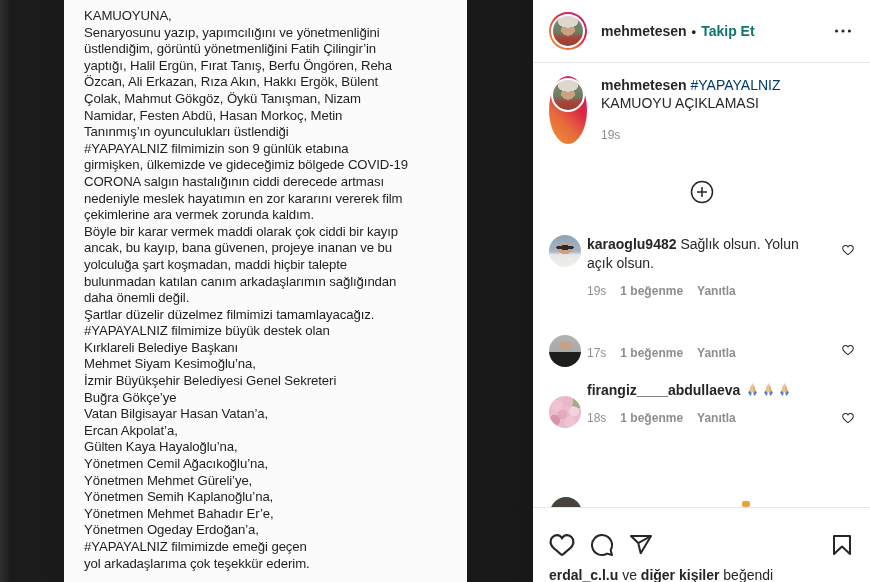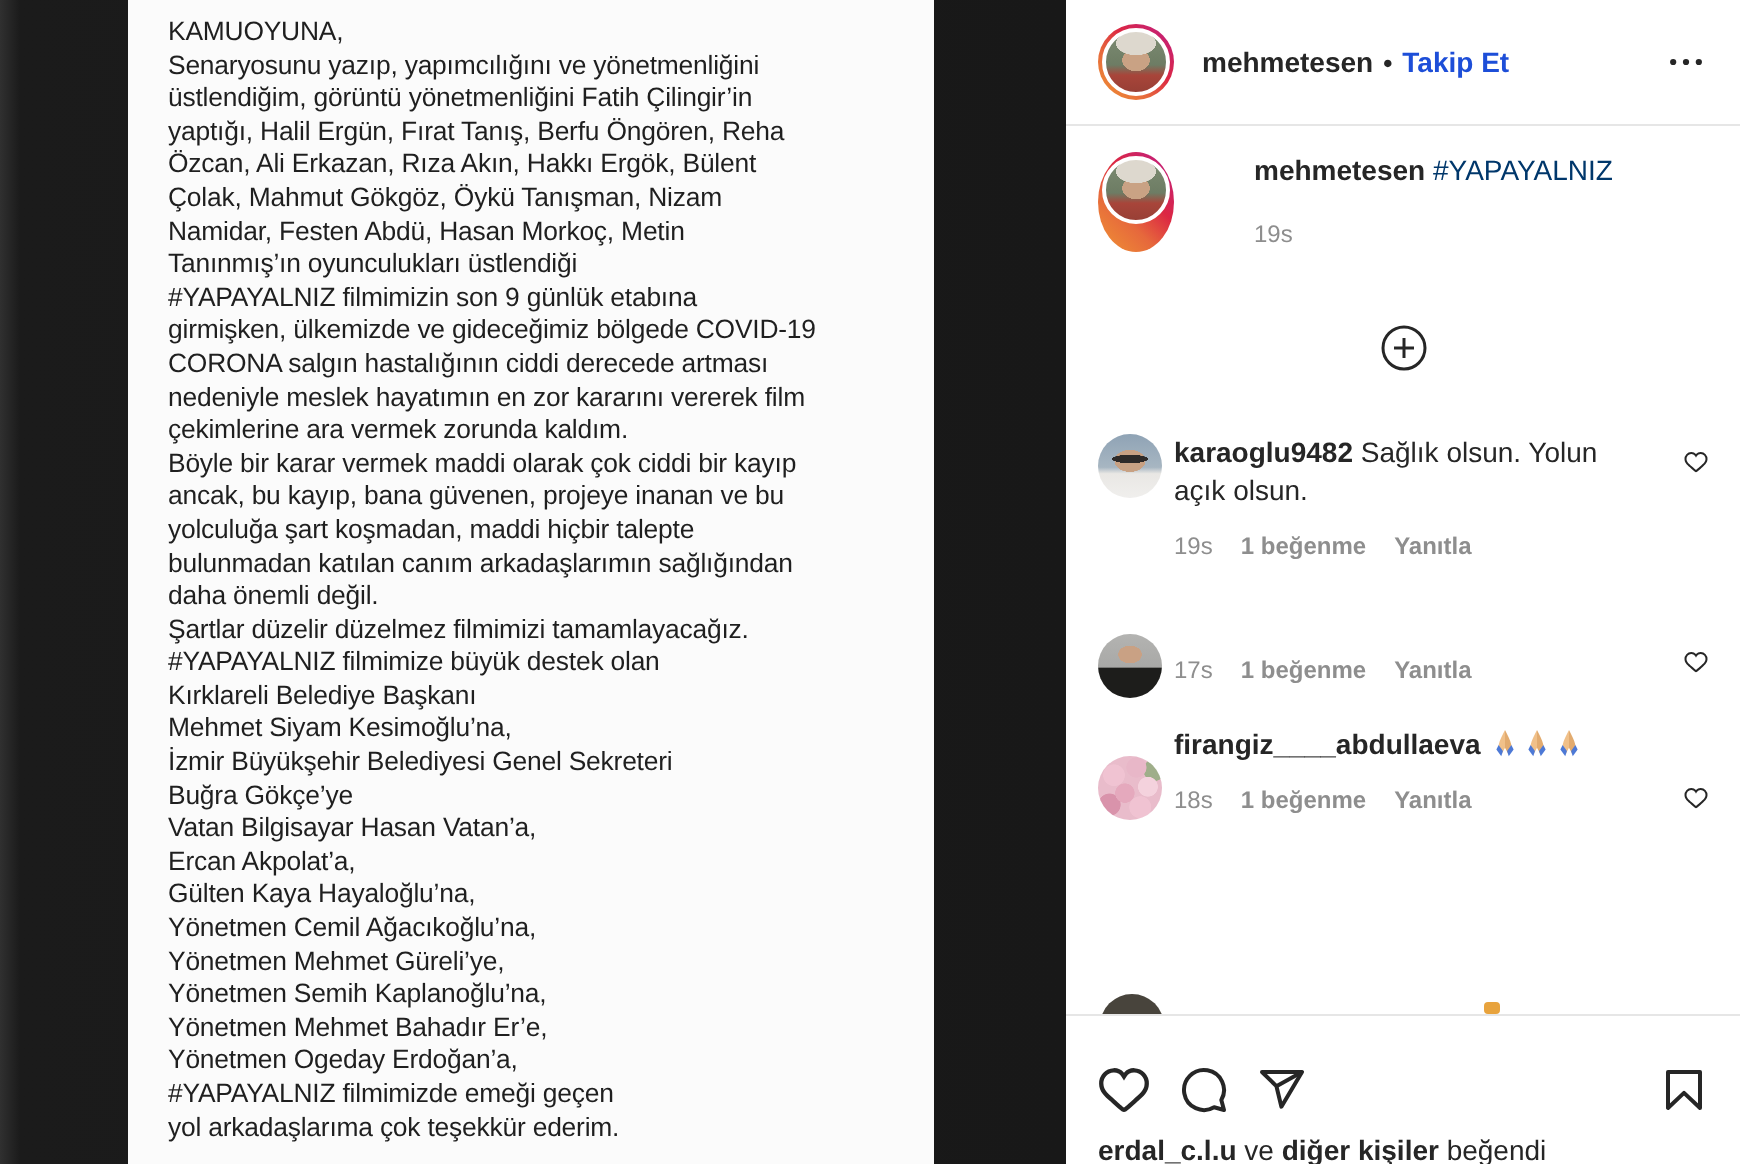--- a/index.html
+++ b/index.html
@@ -45,26 +45,26 @@
       radial-gradient(circle at 78% 48%, #f4d2dd 0 16%, transparent 17%),
       radial-gradient(circle at 42% 58%, #e5a9bd 0 18%, transparent 19%),
       radial-gradient(circle at 66% 80%, #f0c3d2 0 16%, transparent 17%),
       radial-gradient(circle at 18% 76%, #d993ab 0 15%, transparent 16%),
       radial-gradient(circle at 88% 22%, #9fae8a 0 14%, transparent 15%),
       #e9bccb; }
   .av-partial { background:#48443c; }
 
   .h-user { margin-left:14px; font-size:14px; font-weight:700; color:#262626; text-decoration:none; }
   .h-dot { margin:0 5px; font-weight:700; color:#262626; font-size:13px; }
-  .h-follow { font-size:14px; font-weight:700; color:#1d4ed8; cursor:pointer; }
+  .h-follow { font-size:14px; font-weight:700; color:#0f766e; cursor:pointer; }
   .h-more { margin-left:auto; cursor:pointer; display:flex; align-items:center; }
 
   .p-scroll { position:absolute; top:64px; left:0; right:0; height:443px; overflow:hidden; }
 
-  .caption-row { display:flex; padding:12px 16px 0;gap:26px; }
+  .caption-row { display:flex; padding:12px 16px 0; }
   .c-col { margin-left:14px; font-size:14px; line-height:18px; }
   .cap-user { font-weight:700; color:#262626; text-decoration:none; }
   .cap-tag { color:#00376b; text-decoration:none; }
   .cap-time { margin-top:14px; font-size:12px; color:#8e8e8e; }
 
   .plus-row { display:flex; justify-content:center; margin-top:36px; }
   .plus-btn { width:24px; height:24px; cursor:pointer; }
 
   .comment-row { display:flex; padding:0 16px; }
   .cm-1 { margin-top:31px; } .cm-2 { margin-top:34px; } .cm-3 { margin-top:14px;align-items:flex-end; }
@@ -154,20 +154,21 @@
 
       <div class="caption-row">
         <div class="ring">
           <span class="av av-38 av-mehmet"></span>
         </div>
         <div class="c-col">
           <div>
             <a class="cap-user">mehmetesen</a>
             <a class="cap-tag">#YAPAYALNIZ</a>
           </div>
+          <div>KAMUOYU AÇIKLAMASI</div>
           <div class="cap-time">19s</div>
         </div>
       </div>
 
       <div class="plus-row">
         <svg class="plus-btn" viewBox="0 0 24 24">
           <circle cx="12" cy="12" r="10.5" fill="none" stroke="#262626" stroke-width="1.5"></circle>
           <line x1="7" y1="12" x2="17" y2="12" stroke="#262626" stroke-width="1.5"></line>
           <line x1="12" y1="7" x2="12" y2="17" stroke="#262626" stroke-width="1.5"></line>
         </svg>

